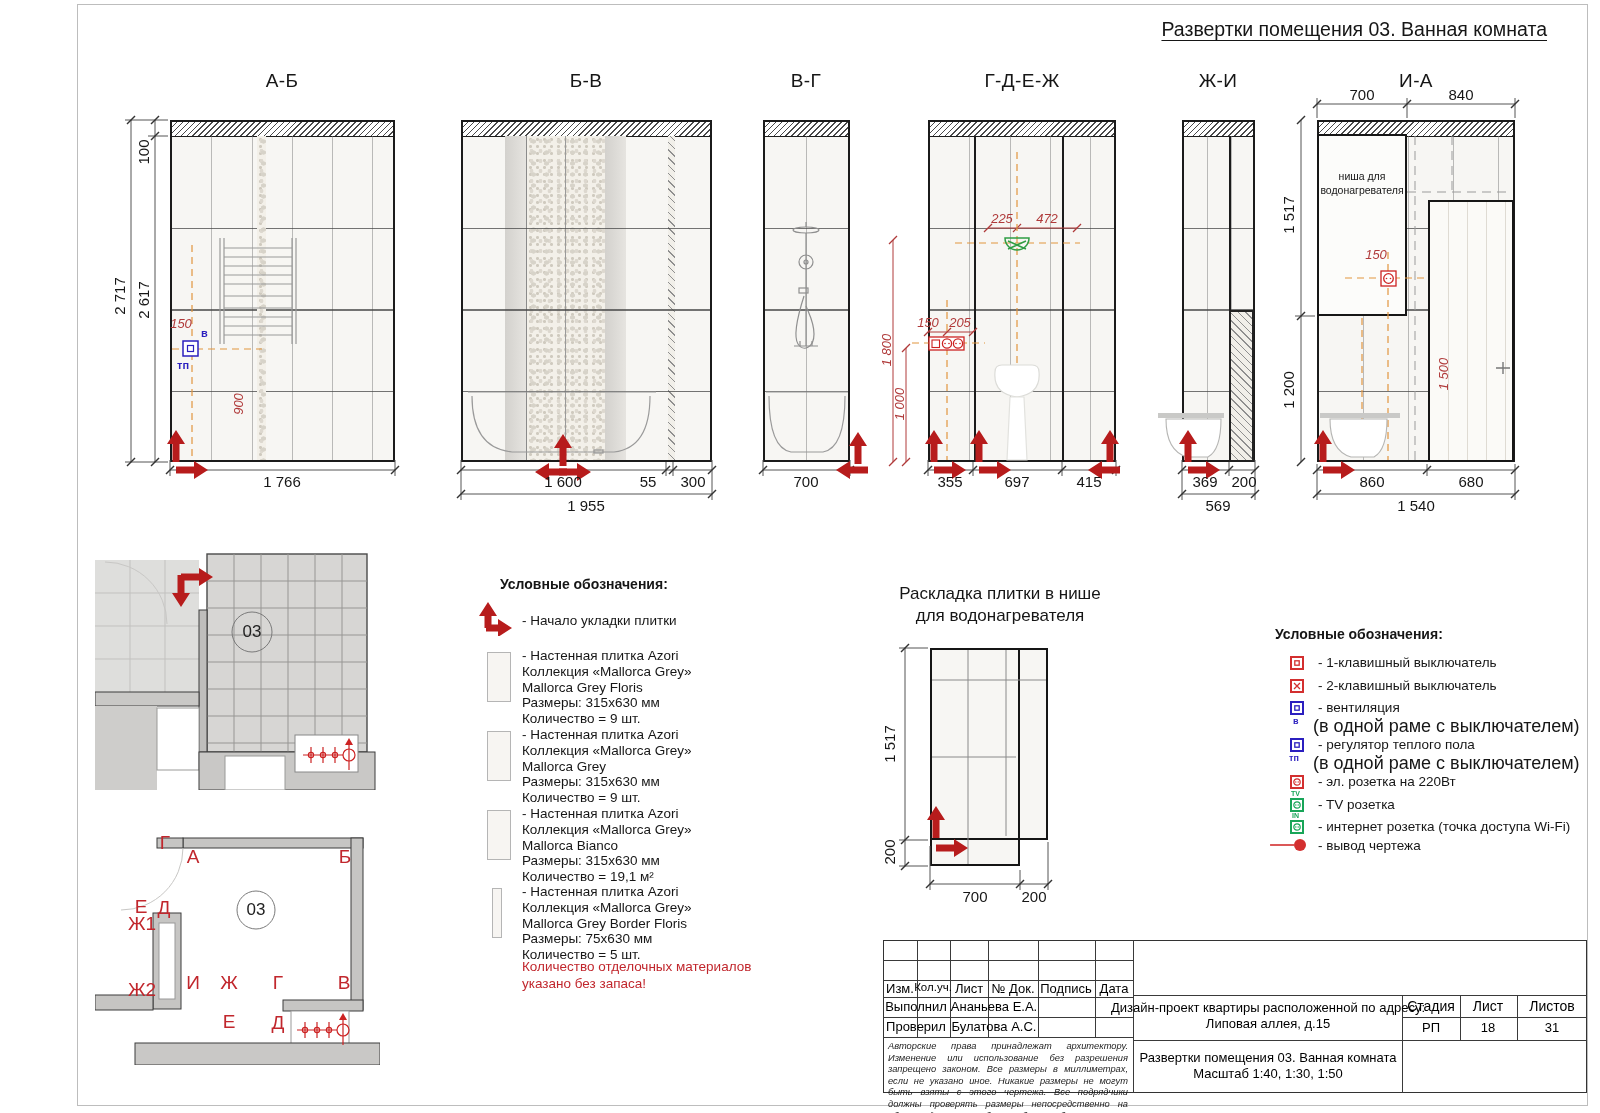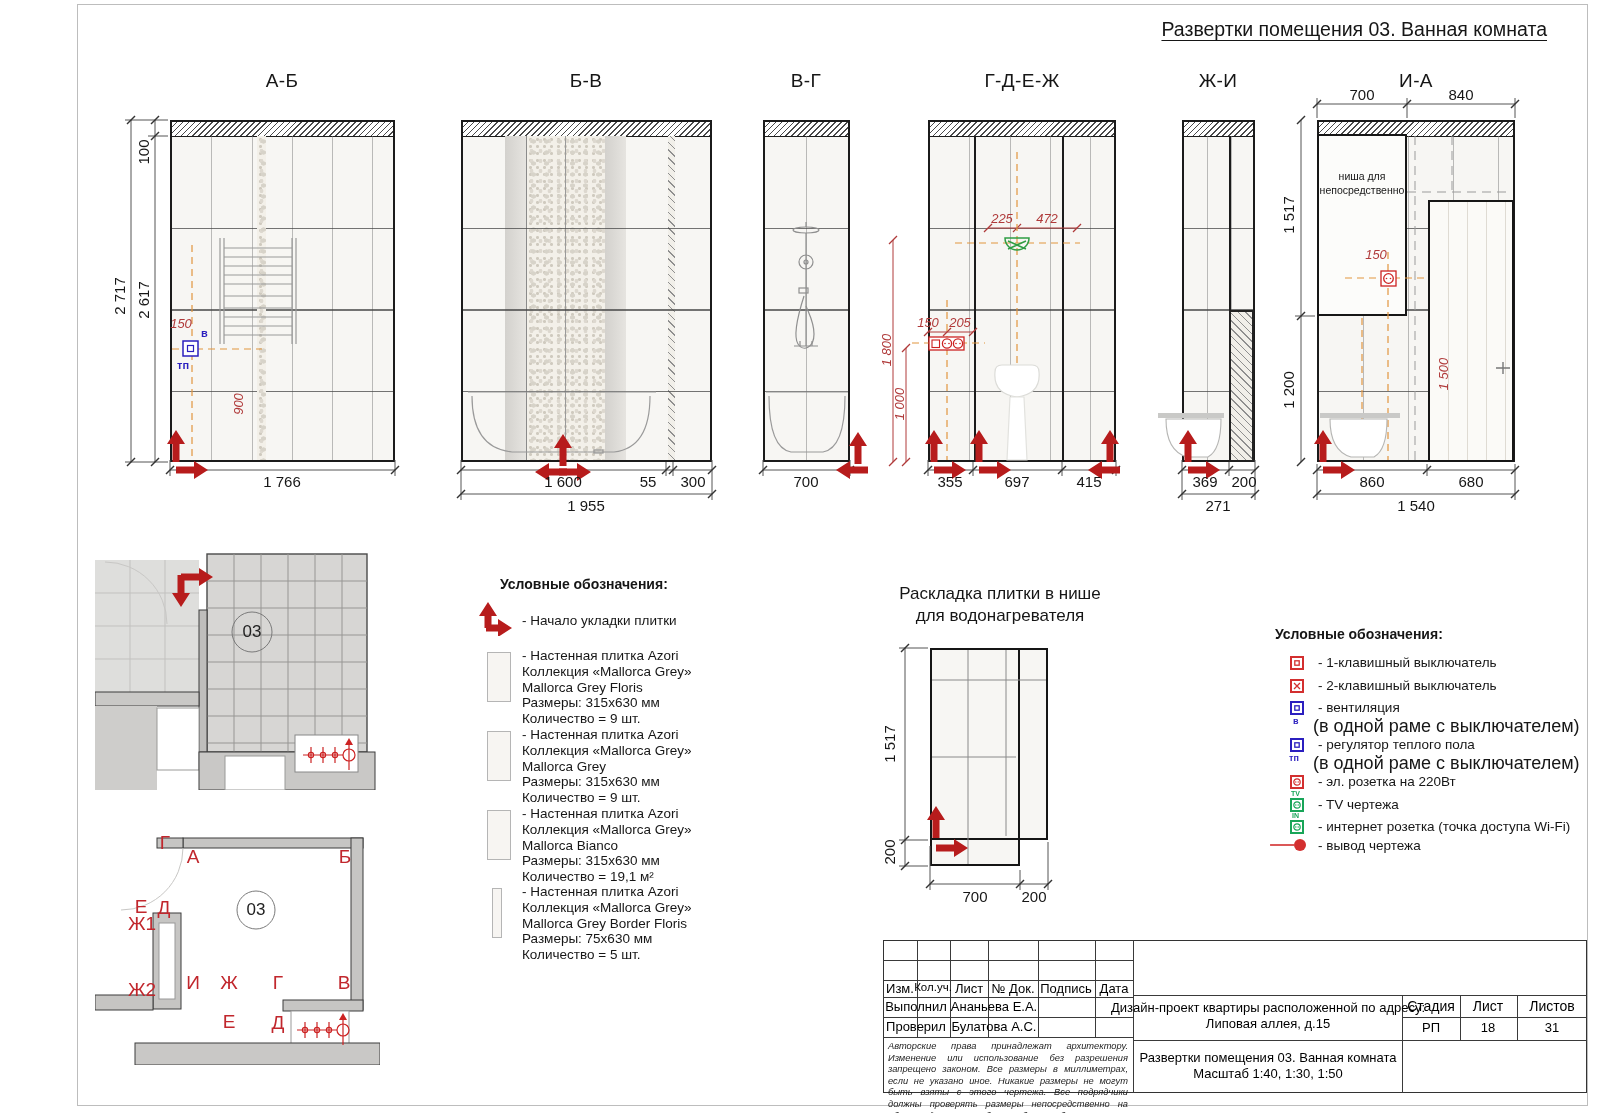--- a/index.html
+++ b/index.html
@@ -380,33 +380,33 @@
   <span class="t hdim" style="left:950px;top:473px">355</span>
   <span class="t hdim" style="left:1017px;top:473px">697</span>
   <span class="t hdim" style="left:1089px;top:473px">415</span>
   <span class="t hred" style="left:1002px;top:211px">225</span>
   <span class="t hred" style="left:1047px;top:211px">472</span>
   <span class="t hred" style="left:928px;top:315px">150</span>
   <span class="t hred" style="left:960px;top:315px">205</span>
 
   <span class="t hdim" style="left:1205px;top:473px">369</span>
   <span class="t hdim" style="left:1244px;top:473px">200</span>
-  <span class="t hdim" style="left:1218px;top:497px">271</span>
+  <span class="t hdim" style="left:1218px;top:497px">569</span>
 
   <span class="t hdim" style="left:1362px;top:86px">700</span>
   <span class="t hdim" style="left:1461px;top:86px">840</span>
   <span class="t vdim" style="left:1288px;top:215px">1 517</span>
   <span class="t vdim" style="left:1288px;top:390px">1 200</span>
   <span class="t hdim" style="left:1372px;top:473px">860</span>
   <span class="t hdim" style="left:1471px;top:473px">680</span>
   <span class="t hdim" style="left:1416px;top:497px">1 540</span>
   <span class="t hred" style="left:1376px;top:247px">150</span>
   <span class="t vred" style="left:1443px;top:374px">1 500</span>
   <span class="t small" style="left:1362px;top:170px">ниша для</span>
-  <span class="t small" style="left:1362px;top:184px">непосредственно</span>
+  <span class="t small" style="left:1362px;top:184px">водонагревателя</span>
 
   <span class="t nicheT" style="left:1000px;top:584px">Раскладка плитки в нише</span>
   <span class="t nicheT" style="left:1000px;top:606px">для водонагревателя</span>
   <span class="t vdim" style="left:889px;top:744px">1 517</span>
   <span class="t vdim" style="left:889px;top:852px">200</span>
   <span class="t hdim" style="left:975px;top:888px">700</span>
   <span class="t hdim" style="left:1034px;top:888px">200</span>
 
   <span class="t lg-h" style="left:500px;top:576px">Условные обозначения:</span>
   <svg width="36" height="34" viewBox="0 0 36 34" style="left:478px;top:602px">
@@ -446,20 +446,24 @@
 
   <div class="sw floris" style="left:492px;top:888px;width:10px"></div>
   <div class="t lg-t" style="left:522px;top:884px">
     <span>- Настенная плитка Azori</span>
     <span>Коллекция «Mallorca Grey»</span>
     <span>Mallorca Grey Border Floris</span>
     <span>Размеры: 75x630 мм</span>
     <span>Количество = 5 шт.</span>
   </div>
 
+  <div class="t lg-red" style="left:522px;top:958px">
+    <span style="display:block">Количество отделочных материалов</span>
+    <span style="display:block">указано без запаса!</span>
+  </div>
 
   <span class="t lg-h" style="left:1275px;top:626px">Условные обозначения:</span>
 
   <svg class="ic" width="14" height="14" style="left:1290px;top:656px">
     <rect x="1" y="1" width="12" height="12" fill="#fff" stroke="#d32f2f" stroke-width="2"></rect>
       <rect x="4.8" y="4.8" width="4.4" height="4.4" fill="none" stroke="#d32f2f" stroke-width="1.3"></rect>
   </svg>
   <span class="t sym-t" style="left:1318px;top:655px">- 1-клавишный выключатель</span>
 
   <svg class="ic" width="14" height="14" style="left:1290px;top:679px">
@@ -492,21 +496,21 @@
   </svg>
   <span class="t sym-t" style="left:1318px;top:774px">- эл. розетка на 220Вт</span>
 
   <span class="tinyg" style="left:1291px;top:790px">TV</span>
   <svg class="ic" width="14" height="14" style="left:1290px;top:798px">
     <rect x="1" y="1" width="12" height="12" fill="#fff" stroke="#18a558" stroke-width="2"></rect>
       <circle cx="7" cy="7" r="3.2" fill="none" stroke="#18a558" stroke-width="1.2"></circle>
       <circle cx="5.8" cy="7" r="0.7" fill="#18a558"></circle>
       <circle cx="8.2" cy="7" r="0.7" fill="#18a558"></circle>
   </svg>
-  <span class="t sym-t" style="left:1318px;top:797px">- TV чертежа</span>
+  <span class="t sym-t" style="left:1318px;top:797px">- TV розетка</span>
 
   <span class="tinyg" style="left:1292px;top:812px">IN</span>
   <svg class="ic" width="14" height="14" style="left:1290px;top:820px">
     <rect x="1" y="1" width="12" height="12" fill="#fff" stroke="#18a558" stroke-width="2"></rect>
       <circle cx="7" cy="7" r="3.2" fill="none" stroke="#18a558" stroke-width="1.2"></circle>
       <circle cx="5.8" cy="7" r="0.7" fill="#18a558"></circle>
       <circle cx="8.2" cy="7" r="0.7" fill="#18a558"></circle>
   </svg>
   <span class="t sym-t" style="left:1318px;top:819px">- интернет розетка (точка доступа Wi-Fi)</span>
 

